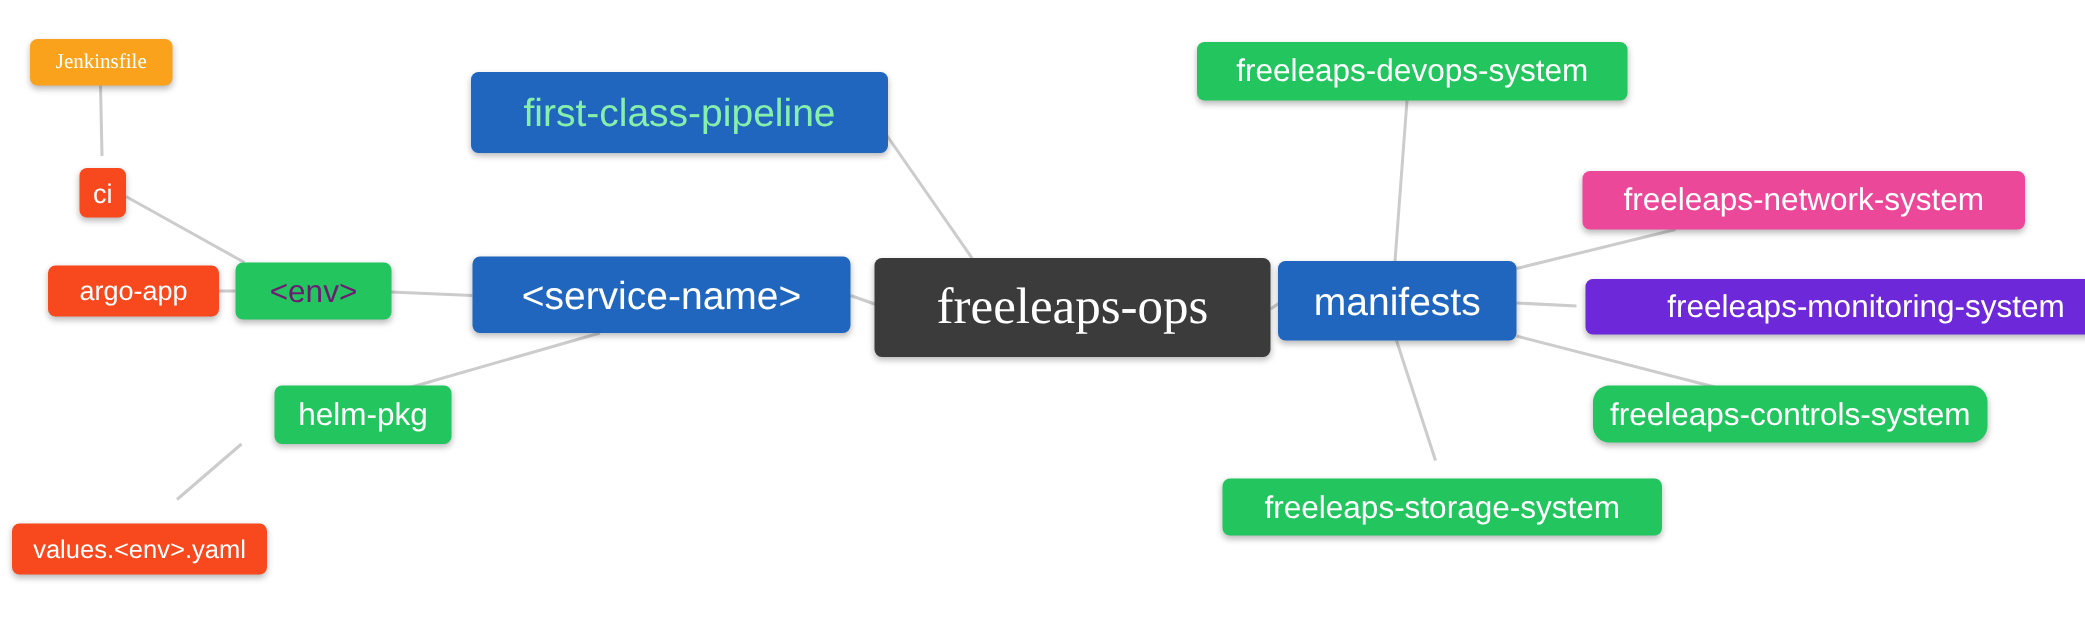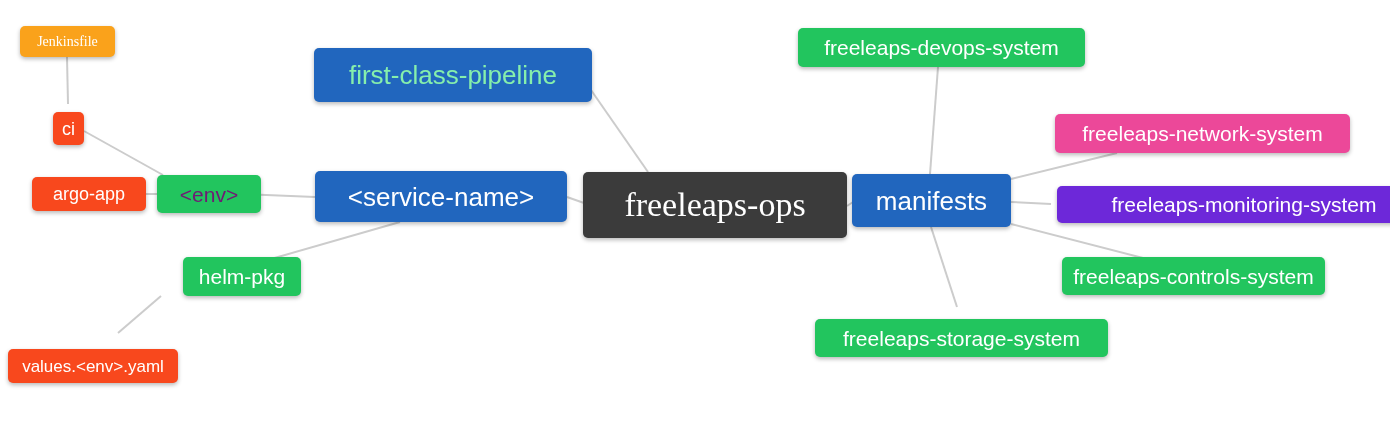--- a/index.html
+++ b/index.html
@@ -62,20 +62,20 @@
   <div id="node-layer">
       <div class="node" style="left: 583px; top: 172px; width: 264px; height: 66px; font-size: 34px; background: rgb(59, 59, 59); color: rgb(255, 255, 255); font-family: Liberation Serif, serif;">freeleaps-ops</div>
       <div class="node" style="left: 314px; top: 36px; width: 278px; height: 54px; font-size: 26px; background: rgb(33, 102, 190); color: #86efac; margin-top: 12px;">first-class-pipeline</div>
       <div class="node" style="left: 315px; top: 171px; width: 252px; height: 51px; font-size: 26px; background: rgb(33, 102, 190); color: rgb(255, 255, 255);">&lt;service-name&gt;</div>
       <div class="node" style="left: 852px; top: 174px; width: 159px; height: 53px; font-size: 26px; background: rgb(33, 102, 190); color: rgb(255, 255, 255);">manifests</div>
       <div class="node" style="left: 157px; top: 175px; width: 104px; height: 38px; font-size: 21px; background: rgb(34, 197, 94); color: #701a75;">&lt;env&gt;</div>
       <div class="node" style="left: 147px; top: 257px; width: 118px; height: 39px; font-size: 21px; background: rgb(34, 197, 94); color: rgb(255, 255, 255); margin-left: 36px;">helm-pkg</div>
       <div class="node" style="left: 798px; top: 28px; width: 287px; height: 39px; font-size: 21px; background: rgb(34, 197, 94); color: rgb(255, 255, 255);">freeleaps-devops-system</div>
       <div class="node" style="left: 1055px; top: 114px; width: 295px; height: 39px; font-size: 21px; background: #ec4899; color: rgb(255, 255, 255);">freeleaps-network-system</div>
       <div class="node" style="left: 1057px; top: 186px; width: 374px; height: 37px; font-size: 21px; background: #6d28d9; color: rgb(255, 255, 255);">freeleaps-monitoring-system</div>
-      <div class="node" style="left: 1062px; top: 257px; width: 263px; height: 38px; font-size: 21px; background: rgb(34, 197, 94); color: rgb(255, 255, 255);">freeleaps-controls-system</div>
+      <div class="node" style="left: 1062px; top: 257px; width: 263px; height: 38px; font-size: 21px; background: rgb(34, 197, 94); color: rgb(255, 255, 255); border-radius: 11px;">freeleaps-controls-system</div>
       <div class="node" style="left: 815px; top: 307px; width: 293px; height: 38px; font-size: 21px; background: rgb(34, 197, 94); color: rgb(255, 255, 255); margin-top: 12px;">freeleaps-storage-system</div>
       <div class="node" style="left: 53px; top: 112px; width: 31px; height: 33px; font-size: 18px; background: rgb(248, 72, 29); color: rgb(255, 255, 255);">ci</div>
       <div class="node" style="left: 32px; top: 177px; width: 114px; height: 34px; font-size: 18px; background: rgb(248, 72, 29); color: #ffffff;">argo-app</div>
       <div class="node" style="left: 8px; top: 333px; width: 170px; height: 34px; font-size: 17px; background: rgb(248, 72, 29); color: rgb(255, 255, 255); margin-top: 16px;">values.&lt;env&gt;.yaml</div>
       <div class="node" style="left: 20px; top: 26px; width: 95px; height: 31px; font-size: 14px; background: rgb(250, 162, 27); color: rgb(255, 255, 255); font-family: Liberation Serif, serif;">Jenkinsfile</div>
     </div>
 </div>
 
 </body></html>

